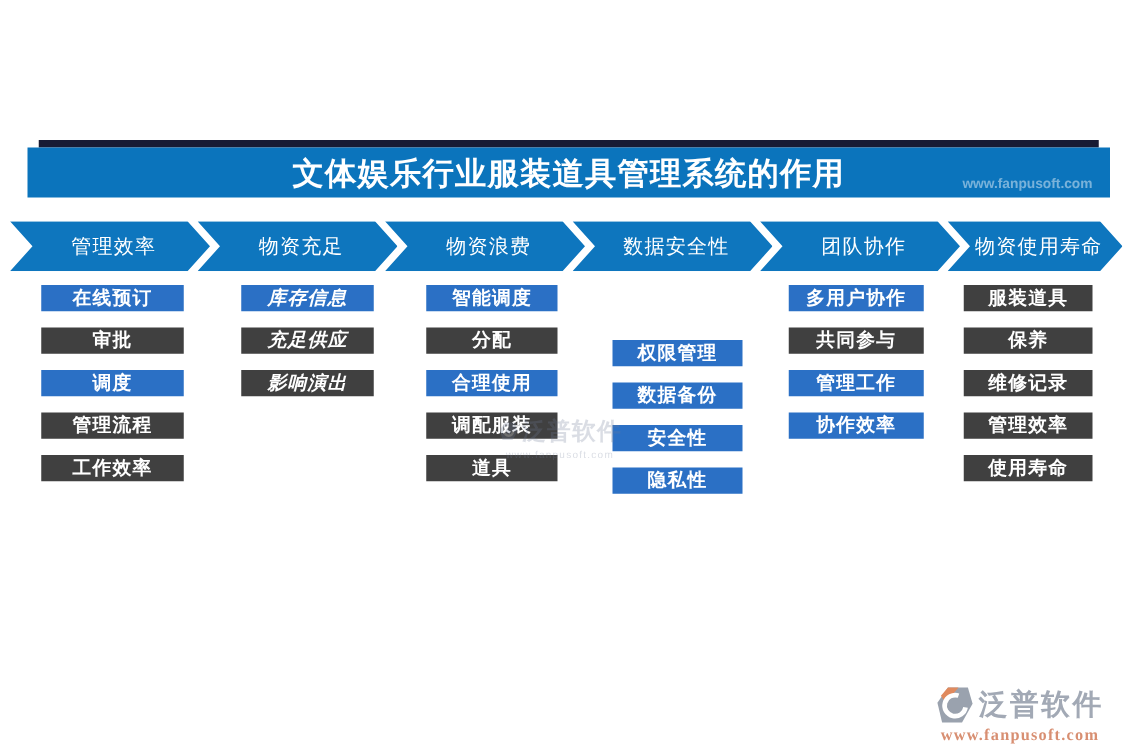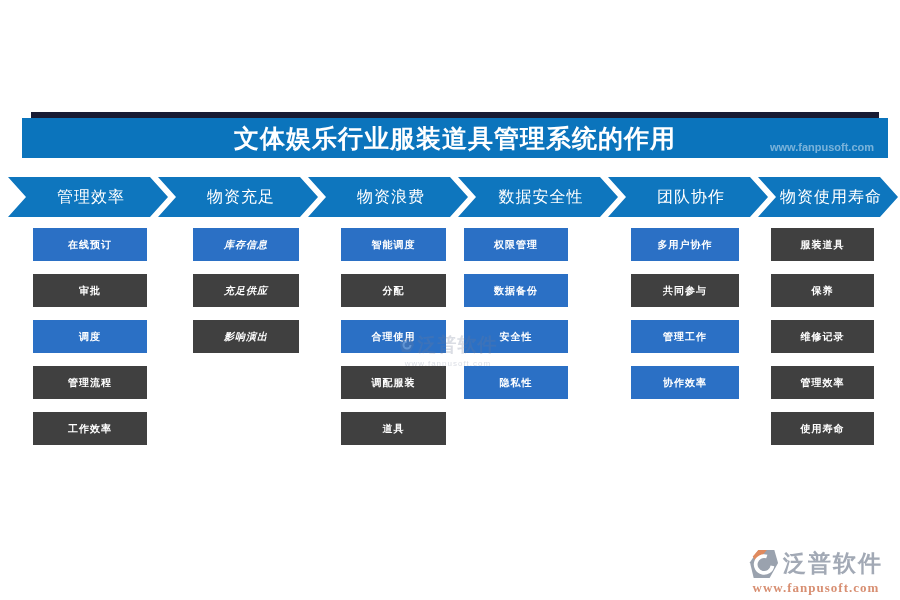--- a/index.html
+++ b/index.html
@@ -14,22 +14,22 @@
   .banner-url{position:absolute;right:14px;bottom:5px;font-size:11px;color:rgba(255,255,255,0.45);font-weight:bold;}
 
   
   .chevron{position:absolute;top:177px;height:40px;background:#0e76be;
     clip-path:polygon(0 0,calc(100% - 18px) 0,100% 50%,calc(100% - 18px) 100%,0 100%,18px 50%);
     display:flex;align-items:center;justify-content:center;
     color:#ffffff;font-weight:normal;font-size:16px;letter-spacing:1px;padding-left:6px;box-sizing:border-box;}
 
   
   .col{position:absolute;top:228px;display:flex;flex-direction:column;gap:13px;}
-  .btn{height:33px;display:flex;align-items:center;justify-content:center;
-    color:#ffffff;font-weight:bold;font-size:10px;letter-spacing:1px;}
+  .btn{height:21px;display:flex;align-items:center;justify-content:center;
+    color:#ffffff;font-weight:bold;font-size:15px;letter-spacing:1px;}
   .blue{background:#2b70c5;}
   .teal{background:#404040;}
 
   
   .wm-center{position:absolute;left:398px;top:332px;width:100px;opacity:0.25;z-index:5;
     display:flex;flex-direction:column;align-items:center;color:#6f7b96;pointer-events:none;}
   .wm-center .wm-row{display:flex;align-items:center;gap:3px;}
   .wm-center .wm-brand{font-size:19px;font-weight:bold;letter-spacing:1px;}
   .wm-center .wm-sub{font-size:8px;letter-spacing:1px;margin-top:1px;}
 
@@ -74,21 +74,21 @@
   </div>
 
   <div class="col" style="left:341px;width:105px;gap:13px;">
     <div class="btn blue">智能调度</div>
     <div class="btn teal">分配</div>
     <div class="btn blue">合理使用</div>
     <div class="btn teal">调配服装</div>
     <div class="btn teal">道具</div>
   </div>
 
-  <div class="col" style="left:464px;width:104px;">
+  <div class="col" style="left:490px;width:104px;margin-top:44px;">
     <div class="btn blue">权限管理</div>
     <div class="btn blue">数据备份</div>
     <div class="btn blue">安全性</div>
     <div class="btn blue">隐私性</div>
   </div>
 
   <div class="col" style="left:631px;width:108px;">
     <div class="btn blue">多用户协作</div>
     <div class="btn teal">共同参与</div>
     <div class="btn blue">管理工作</div>

